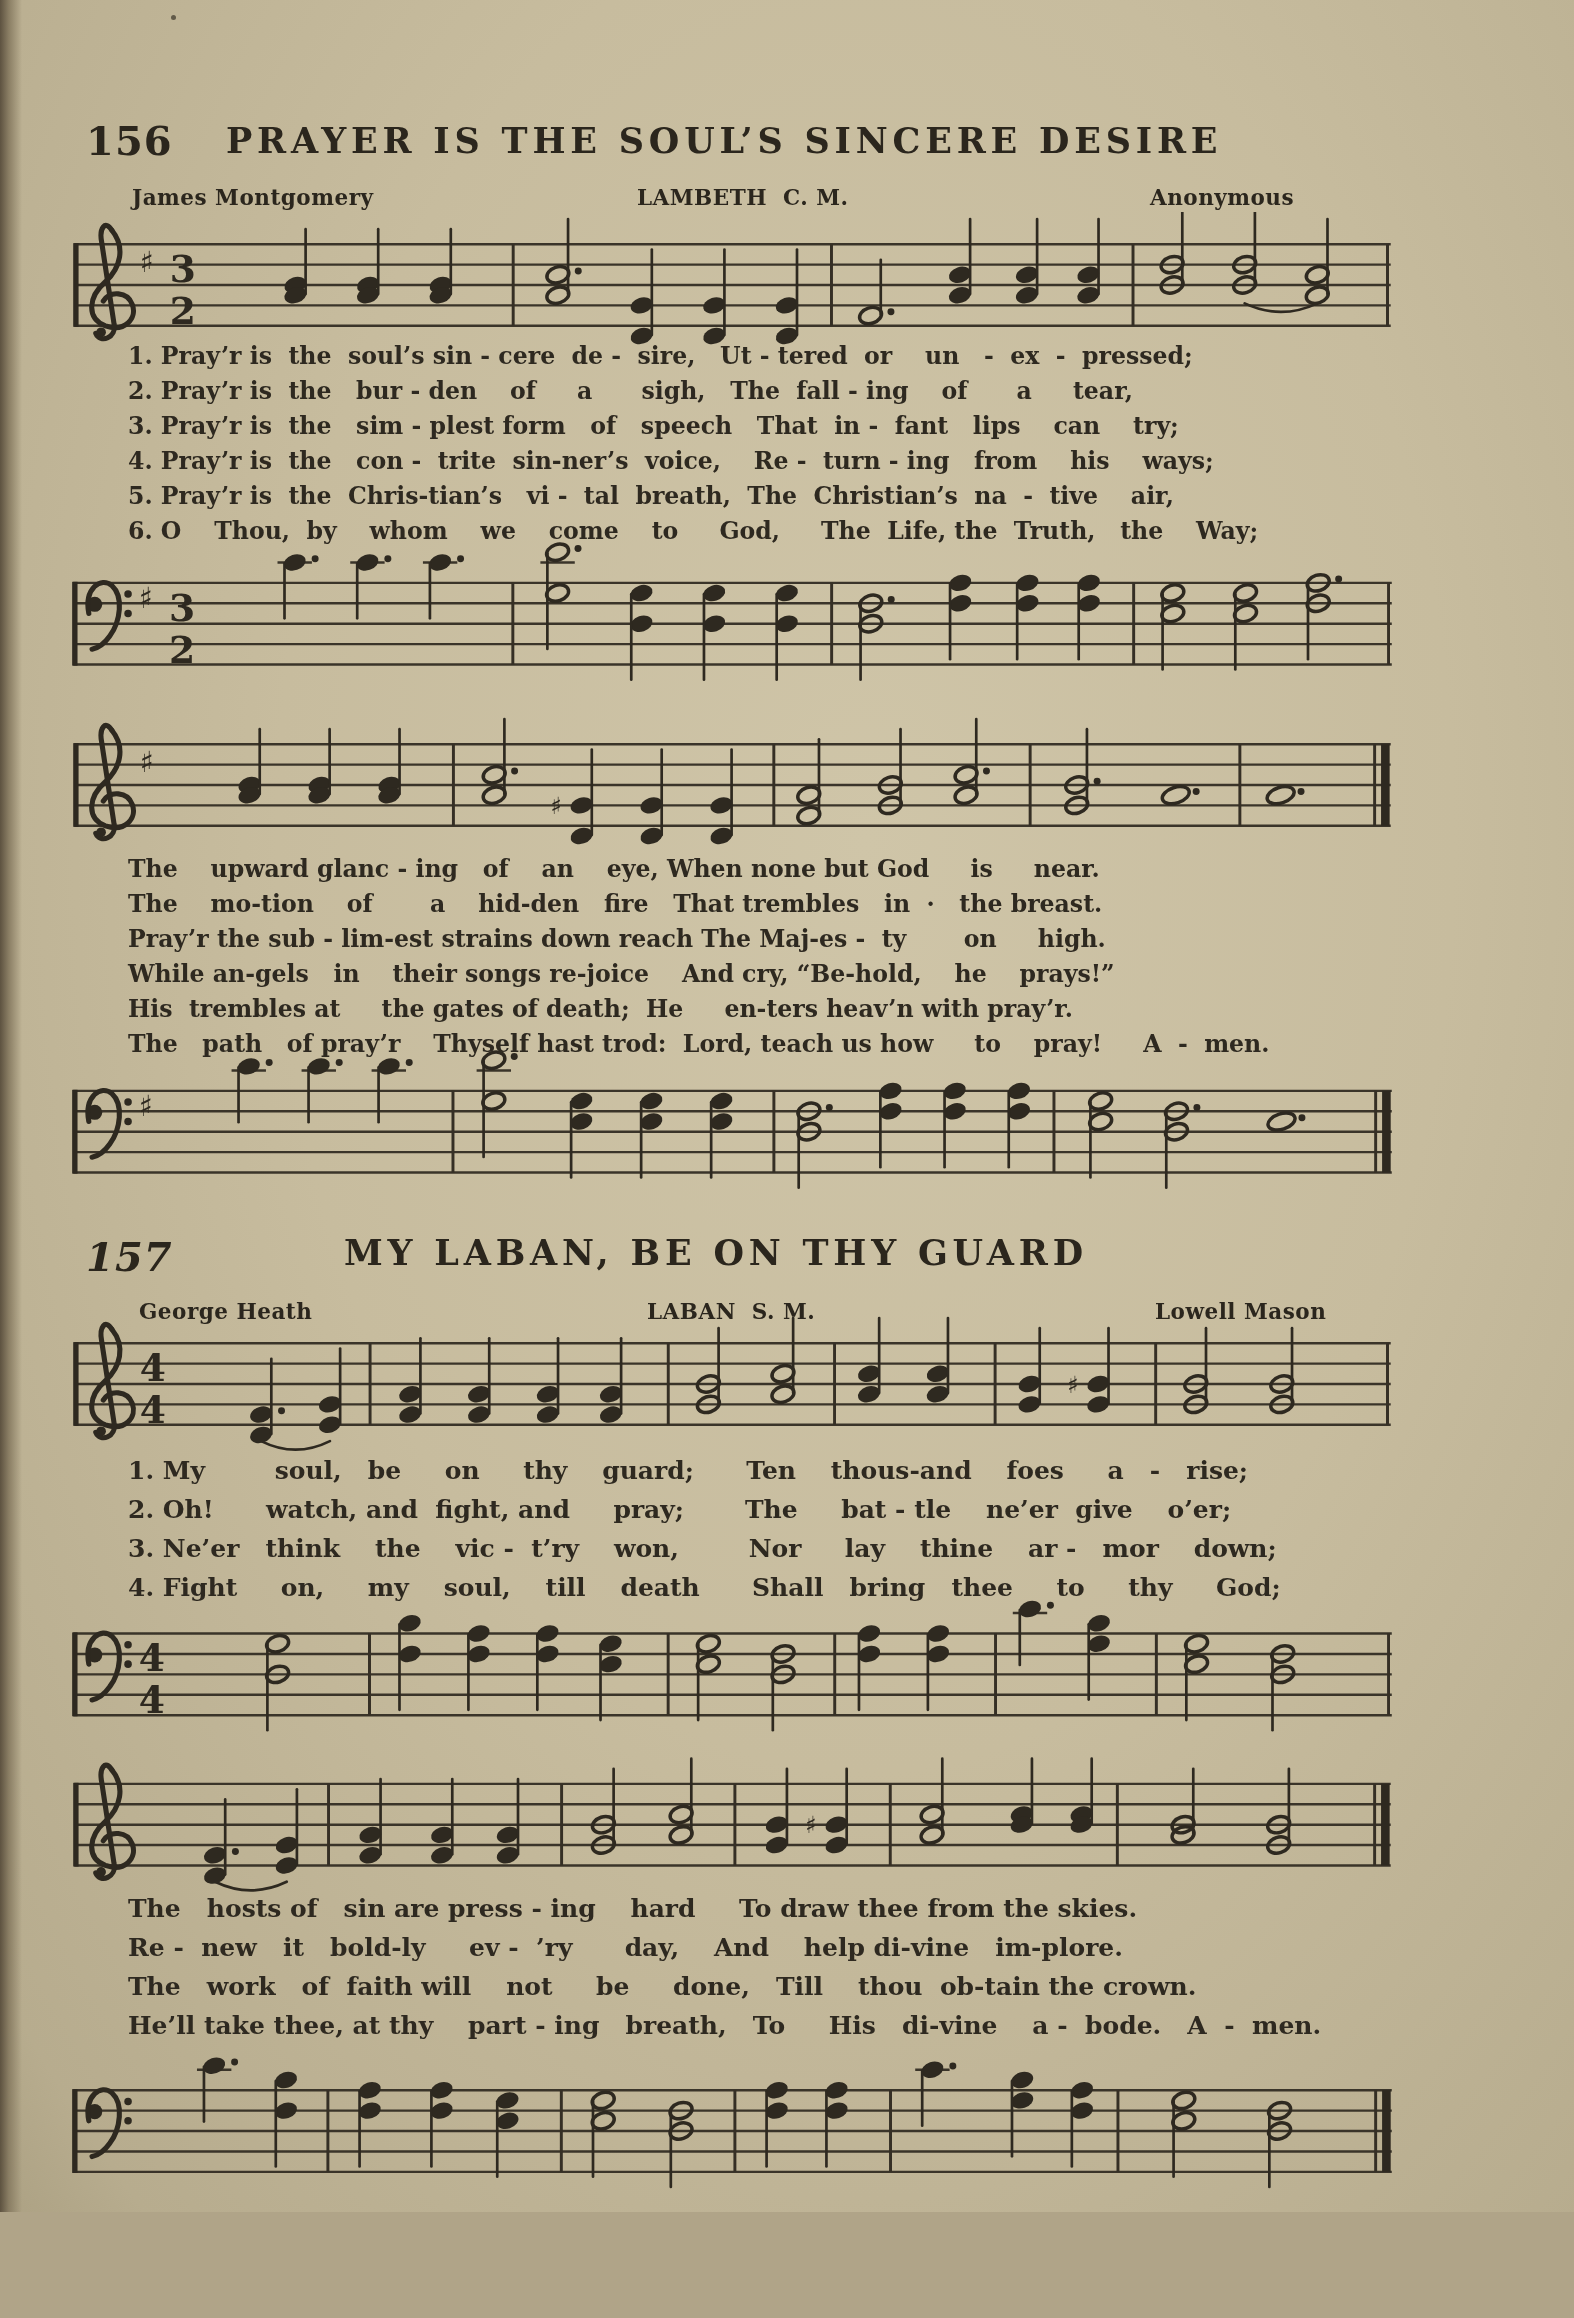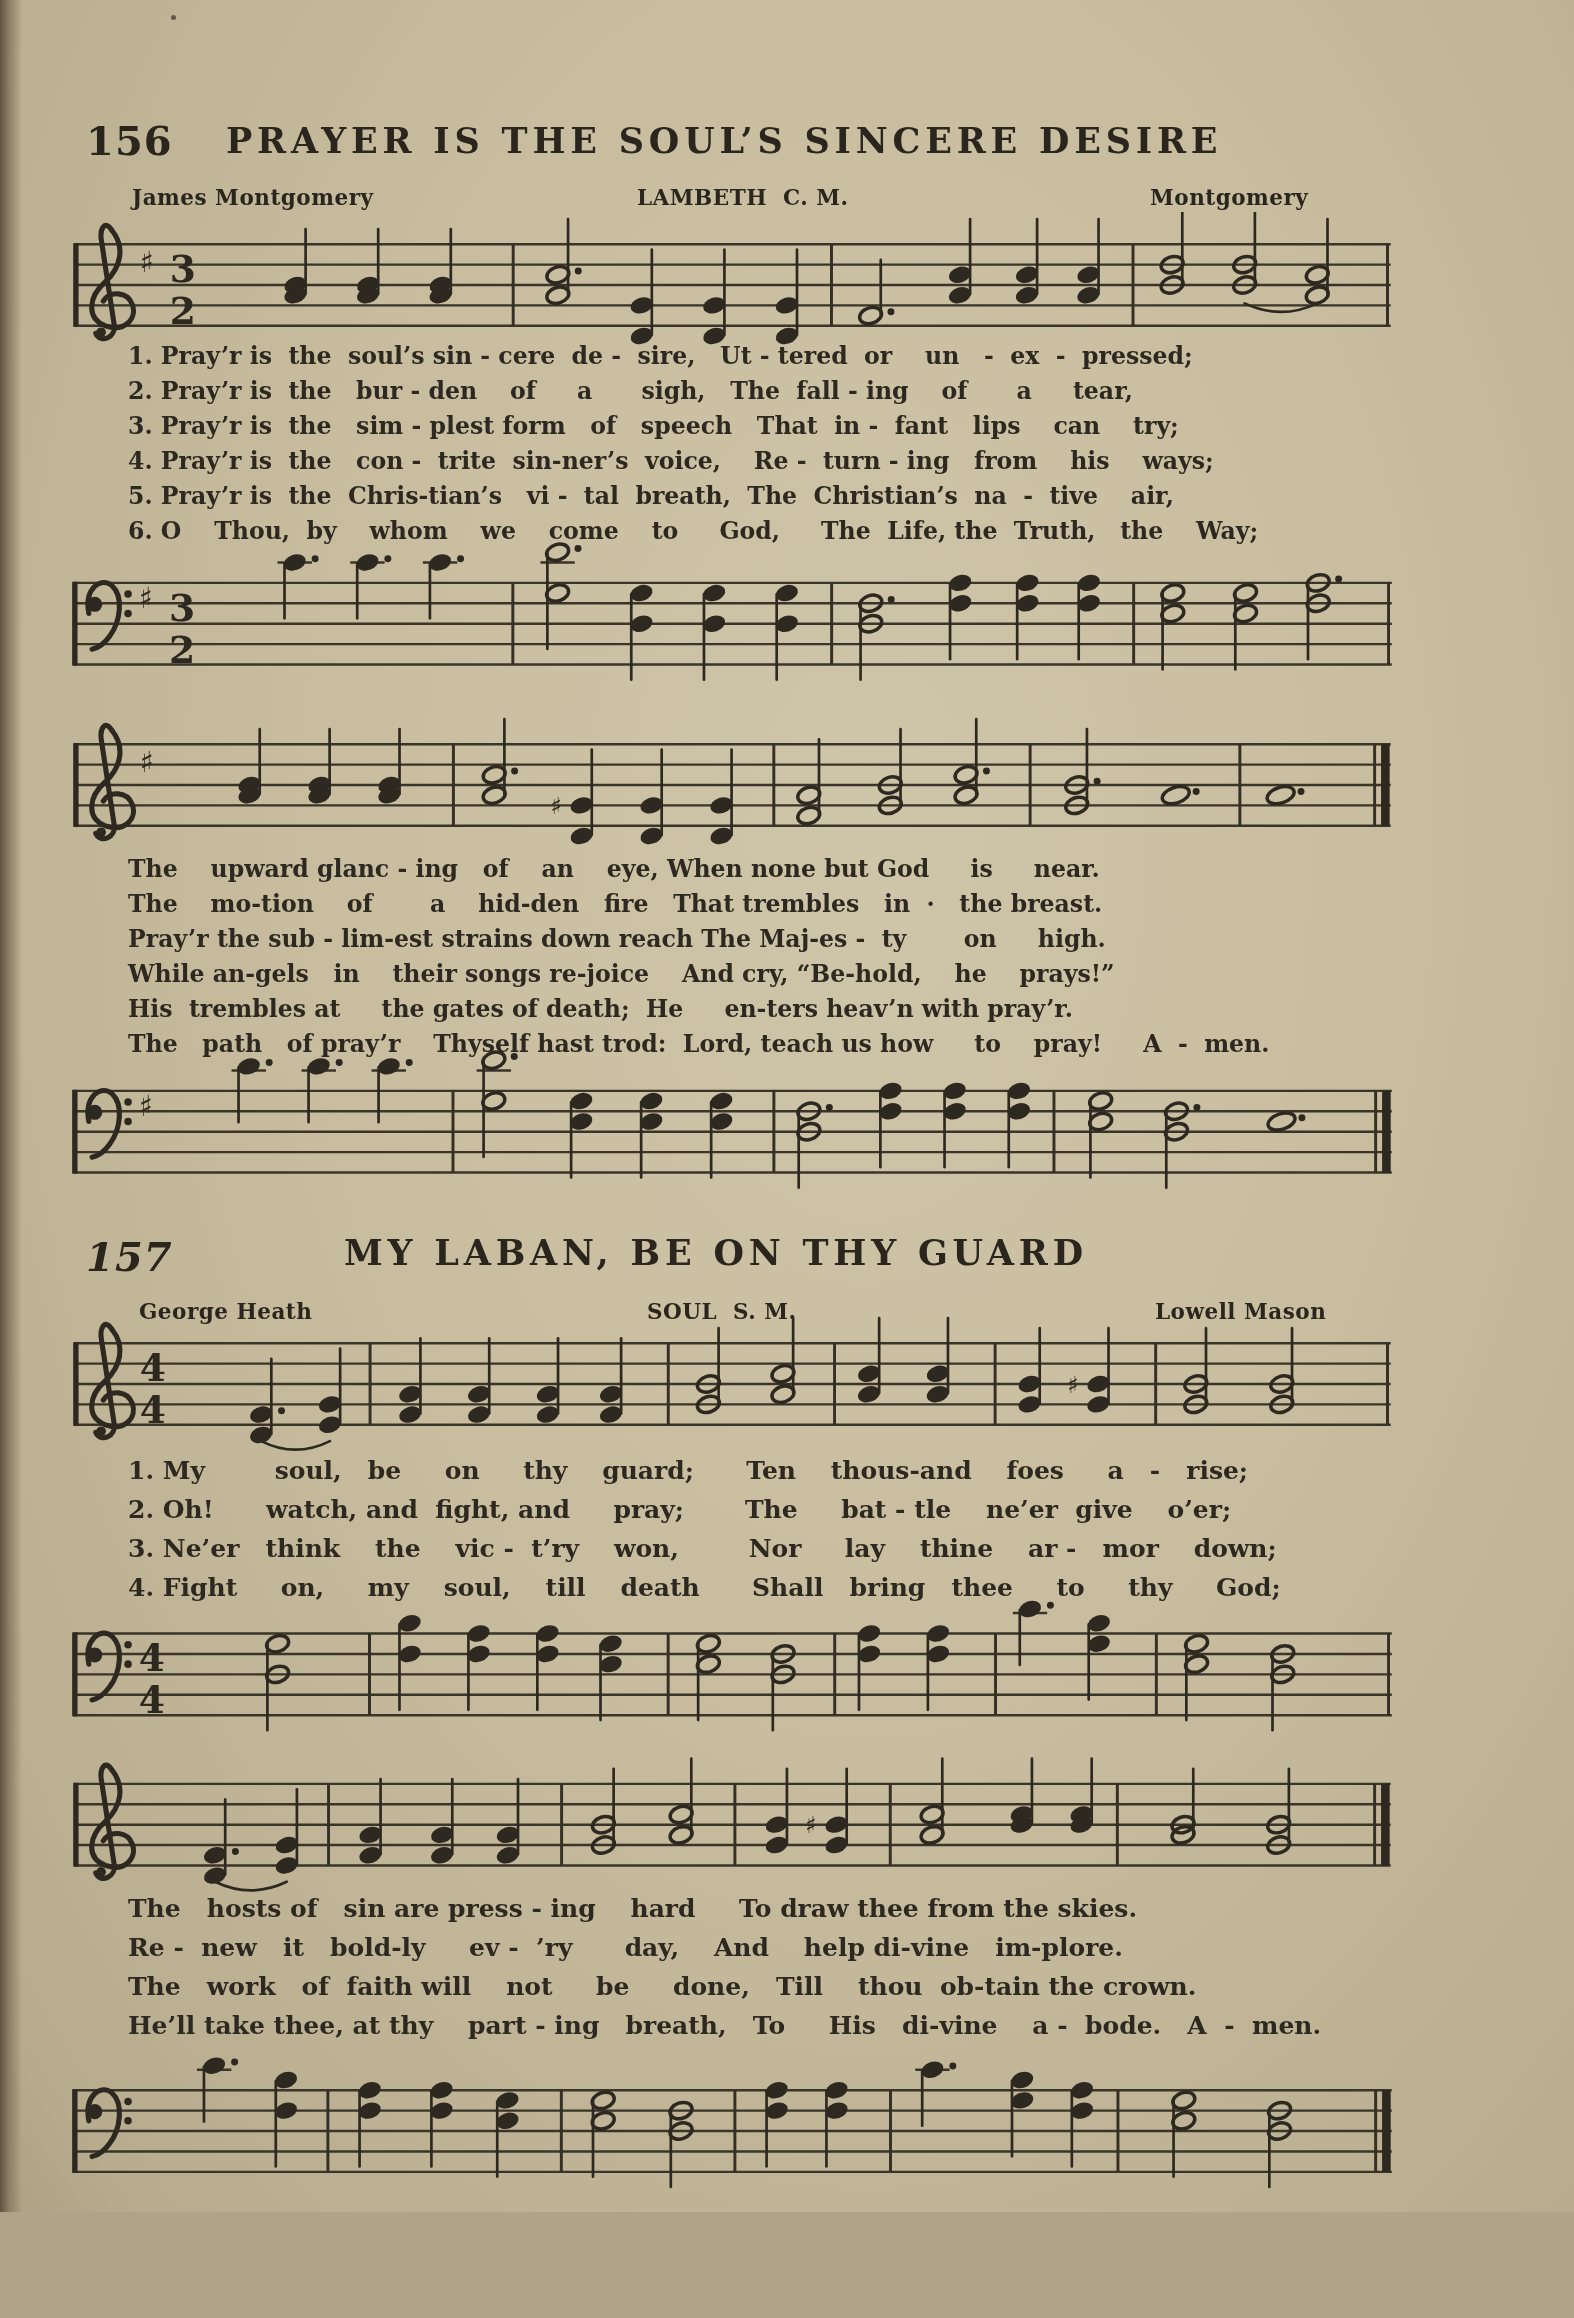--- a/index.html
+++ b/index.html
@@ -39,21 +39,21 @@
 <body>
 
 <div id="page">
   <div class="abs left-edge"></div>
   <div class="abs ink-speck" style="left:171px;top:15px;"></div>
 
   <div class="abs hymn-number" style="left:86px;top:117px;">156</div>
   <div class="abs hymn-title" style="left:226px;top:120px;">PRAYER IS THE SOUL’S SINCERE DESIRE</div>
   <div class="abs attr" style="left:132px;top:185px;">James Montgomery</div>
   <div class="abs attr" style="left:637px;top:185px;">LAMBETH  C. M.</div>
-  <div class="abs attr" style="left:1150px;top:185px;">Montgomery</div>
+  <div class="abs attr" style="left:1150px;top:185px;">Anonymous</div>
 
   <div class="abs staff" style="left:70px;top:212px;width:1325px;height:161px;">
       <svg width="1325" height="161" viewBox="0 0 2465 300" xmlns="http://www.w3.org/2000/svg">
         <line class="sl" x1="6" y1="60" x2="2459" y2="60"></line>
         <line class="sl" x1="6" y1="98" x2="2459" y2="98"></line>
         <line class="sl" x1="6" y1="136" x2="2459" y2="136"></line>
         <line class="sl" x1="6" y1="174" x2="2459" y2="174"></line>
         <line class="sl" x1="6" y1="212" x2="2459" y2="212"></line>
         <rect class="ink" x="4" y="58" width="10" height="156"></rect>
         <g>
@@ -365,21 +365,21 @@
           <line class="stem" x1="2039.495" y1="140" x2="2039.495" y2="280"></line>
           <ellipse class="nh-open" cx="2253.885" cy="157" rx="26" ry="14.5" transform="rotate(-18 2253.885 157)"></ellipse>
           <circle class="ink" cx="2291.885" cy="150" r="6.5"></circle>
         </g>
       </svg>
     </div>
 
   <div class="abs hymn-number" style="left:86px;top:1233px;font-style:italic;">157</div>
   <div class="abs hymn-title" style="left:344px;top:1232px;">MY LABAN, BE ON THY GUARD</div>
   <div class="abs attr" style="left:139px;top:1299px;">George Heath</div>
-  <div class="abs attr" style="left:647px;top:1299px;">SOUL  S. M.</div>
+  <div class="abs attr" style="left:647px;top:1299px;">LABAN  S. M.</div>
   <div class="abs attr" style="left:1155px;top:1299px;">Lowell Mason</div>
 
   <div class="abs staff" style="left:70px;top:1311px;width:1325px;height:161px;">
       <svg width="1325" height="161" viewBox="0 0 2465 300" xmlns="http://www.w3.org/2000/svg">
         <line class="sl" x1="6" y1="60" x2="2459" y2="60"></line>
         <line class="sl" x1="6" y1="98" x2="2459" y2="98"></line>
         <line class="sl" x1="6" y1="136" x2="2459" y2="136"></line>
         <line class="sl" x1="6" y1="174" x2="2459" y2="174"></line>
         <line class="sl" x1="6" y1="212" x2="2459" y2="212"></line>
         <rect class="ink" x="4" y="58" width="10" height="156"></rect>

